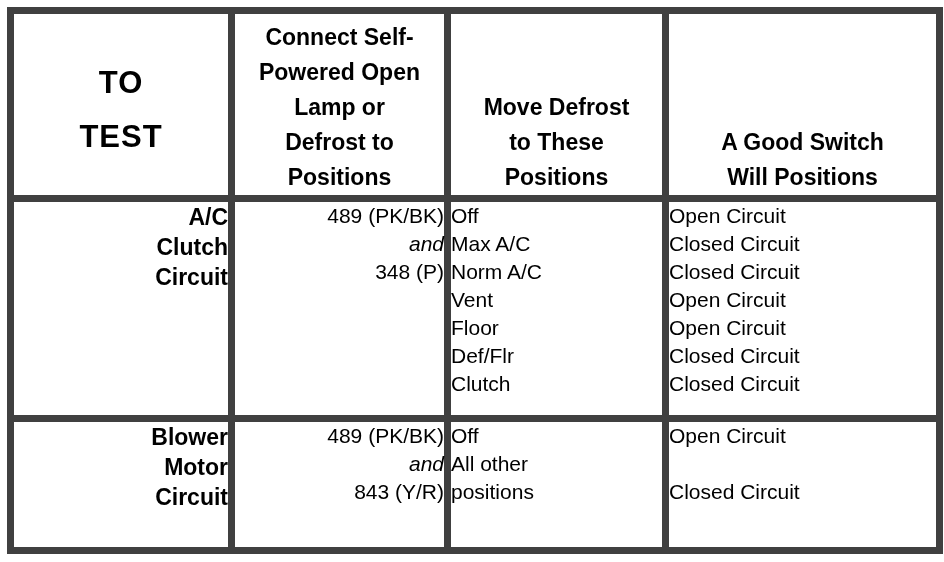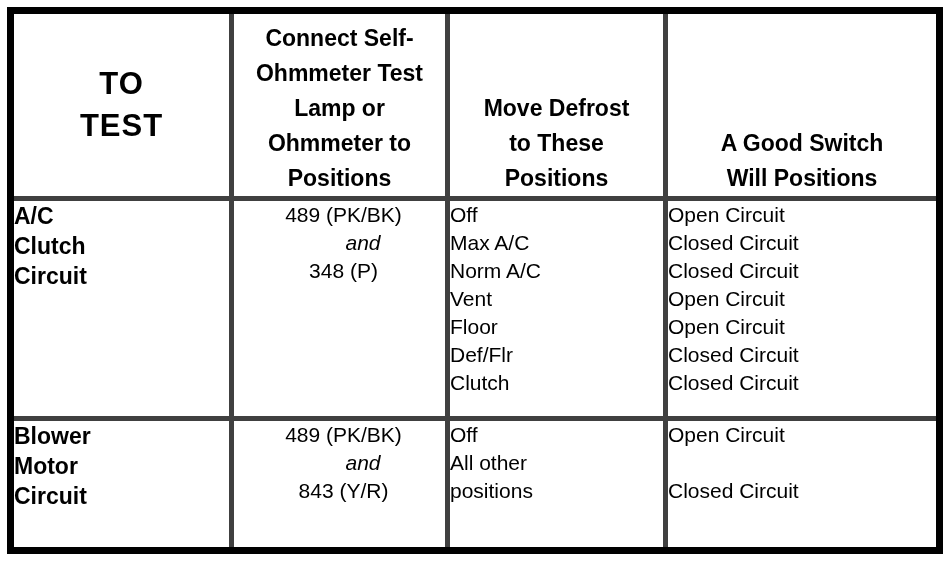--- a/index.html
+++ b/index.html
@@ -24,21 +24,21 @@
     left: 7px;
     top: 7px;
     width: 929px;
     height: 547px;
     border-collapse: collapse;
     table-layout: fixed;
     border: 7px solid #000000;
   }
   table.test-table th,
   table.test-table td {
-    border: 5px solid #404040;
+    border: 7px solid #404040;
     background: #ffffff;
     padding: 0;
     font-weight: normal;
     text-align: left;
   }
   
   tr.header-row { height: 186px; }
   th.hdr { vertical-align: bottom; padding-bottom: 12px; }
   th.hdr-to-test { vertical-align: middle; text-align: center; padding-bottom: 0; }
   .hdr-line {
@@ -48,41 +48,43 @@
     min-height: 35px;
     text-align: center;
   }
   .hdr-line-big {
     font-weight: bold;
     font-size: 31px;
     line-height: 42px;
     min-height: 42px;
     text-align: center;
     letter-spacing: 1px;
+    margin-top: 12px;
   }
   
   tr.row-1 { height: 218px; }
   tr.row-2 { height: 131px; }
   td.cell { vertical-align: top; padding-top: 13px; }
   td.cell-label { padding-left: 50px; }
   td.cell-terminals { text-align: center; }
   td.cell-positions { padding-left: 18px; }
   td.cell-indications { padding-left: 18px; }
   .label-line {
     font-weight: bold;
     font-size: 23px;
     line-height: 30px;
     min-height: 30px;
+    text-align: right;
   }
   .body-line {
     font-size: 21px;
     line-height: 28px;
     min-height: 28px;
   }
-  .center-line { text-align: center; margin-left: 8px; }
+  .center-line { text-align: right; margin-left: 8px; }
   .italic { font-style: italic; padding-left: 39px; }
 </style>
 </head>
 <body>
 
 <div class="page">
   <table class="test-table">
     <colgroup>
       <col style="width:221px">
       <col style="width:216px">
@@ -90,23 +92,23 @@
       <col style="width:274px">
     </colgroup>
     <tbody>
         <tr class="header-row">
       <th class="hdr hdr-to-test">
         <div class="hdr-line-big">TO</div>
         <div class="hdr-line-big">TEST</div>
       </th>
       <th class="hdr">
         <div class="hdr-line">Connect Self-</div>
-        <div class="hdr-line">Ohmmeter Test</div>
+        <div class="hdr-line">Powered Open</div>
         <div class="hdr-line">Lamp or</div>
-        <div class="hdr-line">Ohmmeter to</div>
+        <div class="hdr-line">Defrost to</div>
         <div class="hdr-line">Positions</div>
       </th>
       <th class="hdr">
         <div class="hdr-line">Move Defrost</div>
         <div class="hdr-line">to These</div>
         <div class="hdr-line">Positions</div>
       </th>
       <th class="hdr">
         <div class="hdr-line">A Good Switch</div>
         <div class="hdr-line">Will Positions</div>

